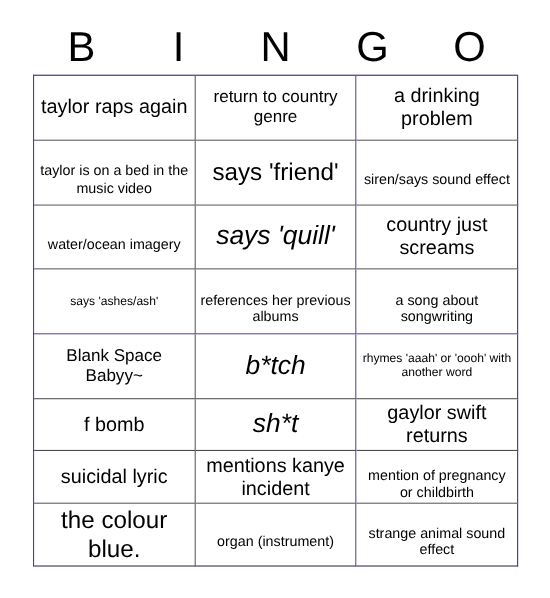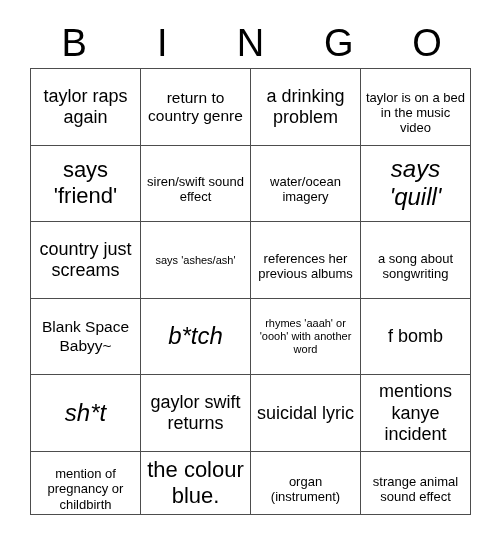--- a/index.html
+++ b/index.html
@@ -48,21 +48,21 @@
   }
 
   
   #bingo-grid {
     position: absolute;
     left: 30px;
     top: 68px;
     width: 441px;
     height: 447px;
     display: grid;
-    grid-template-columns: repeat(4, 1fr);
+    grid-template-columns: repeat(3, 1fr);
     grid-template-rows: repeat(5, 1fr);
     border-top: 1px solid #4d4d4d;
     border-left: 1px solid #4d4d4d;
     box-sizing: border-box;
     background: #6d28d9;
   }
 
   .bingo-cell {
     border-right: 1px solid #4d4d4d;
     border-bottom: 1px solid #4d4d4d;
@@ -118,21 +118,21 @@
       <span class="cell-text size-l">a drinking problem</span>
     </div>
     <div class="bingo-cell">
       <span class="cell-text size-s">taylor is on a bed in the music video</span>
     </div>
     <div class="bingo-cell">
       <span class="cell-text size-xl">says 'friend'</span>
     </div>
 
     <div class="bingo-cell">
-      <span class="cell-text size-s">siren/swift sound effect</span>
+      <span class="cell-text size-s">siren/says sound effect</span>
     </div>
     <div class="bingo-cell">
       <span class="cell-text size-s">water/ocean imagery</span>
     </div>
     <div class="bingo-cell">
       <span class="cell-text size-xxl">says 'quill'</span>
     </div>
     <div class="bingo-cell">
       <span class="cell-text size-l">country just screams</span>
     </div>

